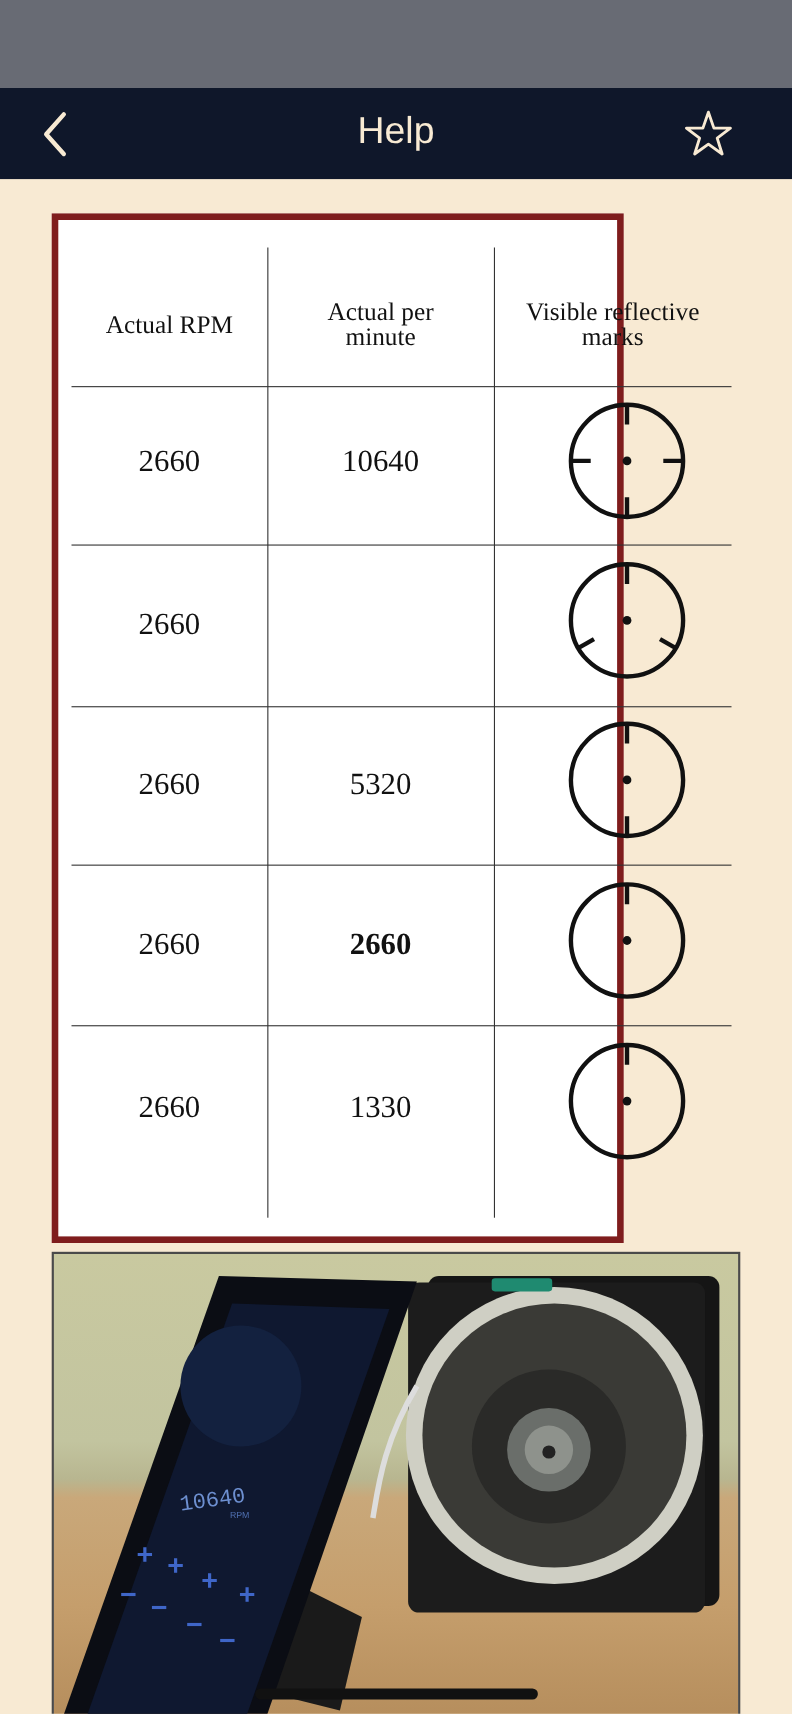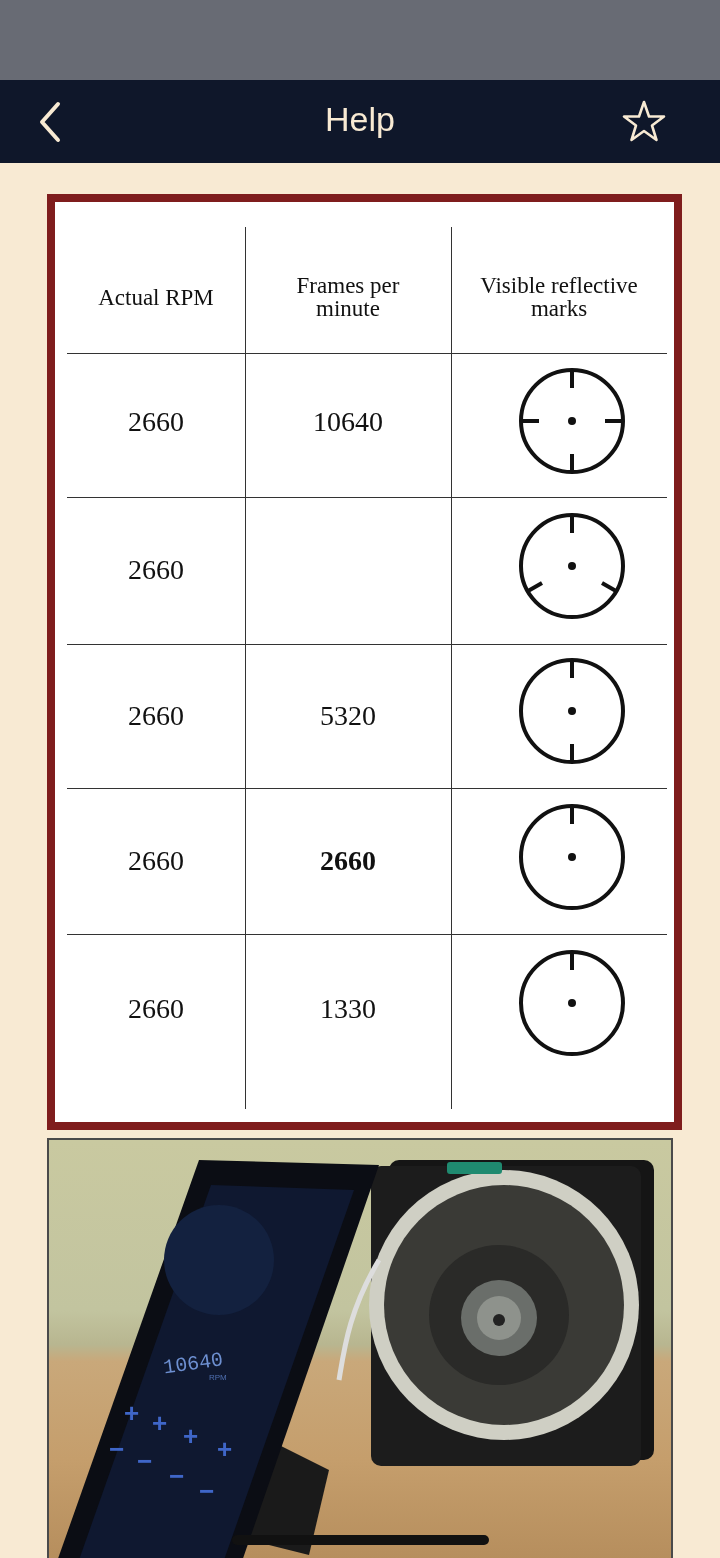--- a/index.html
+++ b/index.html
@@ -4,21 +4,21 @@
 <style>
   * { box-sizing: border-box; margin: 0; padding: 0; }
   html, body { width: 720px; height: 1558px; overflow: hidden; background: #f8ead3; }
   body { position: relative; font-family: "Liberation Sans", sans-serif; }
   .statusbar { position: absolute; left: 0; top: 0; width: 720px; height: 80px; background: #686b74; }
   .navbar { position: absolute; left: 0; top: 80px; width: 720px; height: 83px; background: #0f172a; }
   .nav-back { position: absolute; left: 30px; top: 18px; width: 44px; height: 48px; cursor: pointer; }
   .nav-title { position: absolute; left: 0; right: 0; top: 20px; text-align: center; color: #f8ead3; font-size: 34px; font-family: "Liberation Sans", sans-serif; }
   .nav-star { position: absolute; right: 52px; top: 18px; width: 48px; height: 48px; cursor: pointer; }
   .content { position: absolute; left: 0; top: 163px; width: 720px; height: 1395px; background: #f8ead3; }
-  .table-card { position: absolute; left: 47px; top: 31px; width: 635px; height: 936px; background: #ffffff; border: 8px solid #7f1d1d; }
+  .table-card { position: absolute; left: 47px; top: 31px; width: 520px; height: 936px; background: #ffffff; border: 6px solid #7f1d1d; }
   .grid { position: absolute; left: 12px; top: 25px; width: 600px; height: 882px; font-family: "Liberation Serif", "DejaVu Serif", serif; color: #111; }
   .vline { position: absolute; top: 0; width: 1px; height: 882px; background: #333; }
   .hline { position: absolute; left: 0; width: 600px; height: 1px; background: #333; }
   .cell { position: absolute; display: flex; align-items: center; justify-content: center; text-align: center; font-size: 28px; line-height: 22px; }
   .hdr { font-size: 23px; line-height: 23px; }
   .bold { font-weight: bold; }
   .mark { position: absolute; width: 108px; height: 108px; }
   .photo-card { position: absolute; left: 47px; top: 975px; width: 626px; height: 430px; border: 2px solid #4a4a4a; overflow: hidden;
     background: linear-gradient(180deg, #c9c9a0 0%, #c2c49f 40%, #b8b690 48%, #c9a87a 52%, #c59e6c 75%, #b58d5c 100%); }
   .home-indicator { position: absolute; left: 232px; top: 1535px; width: 257px; height: 10px; border-radius: 5px; background: #111; }
@@ -53,21 +53,21 @@
       <div class="hline" style="top:126px;"></div>
       <div class="hline" style="top:270px;"></div>
       <div class="hline" style="top:417px;"></div>
       <div class="hline" style="top:561px;"></div>
       <div class="hline" style="top:707px;"></div>
 
       <div class="cell hdr" style="left:0;top:40px;width:178px;height:60px;">
         <span>Actual RPM</span>
       </div>
       <div class="cell hdr" style="left:178px;top:40px;width:206px;height:60px;flex-direction:column;">
-        <span>Frames per</span>
+        <span>Actual per</span>
         <span>minute</span>
       </div>
       <div class="cell hdr" style="left:384px;top:40px;width:216px;height:60px;flex-direction:column;">
         <span>Visible reflective</span>
         <span>marks</span>
       </div>
 
       <div class="cell" style="left:0;top:126px;width:178px;height:138px;">2660</div>
       <div class="cell" style="left:178px;top:126px;width:206px;height:138px;">10640</div>
       <svg class="mark" style="left:451px;top:140px;" viewBox="0 0 108 108">

